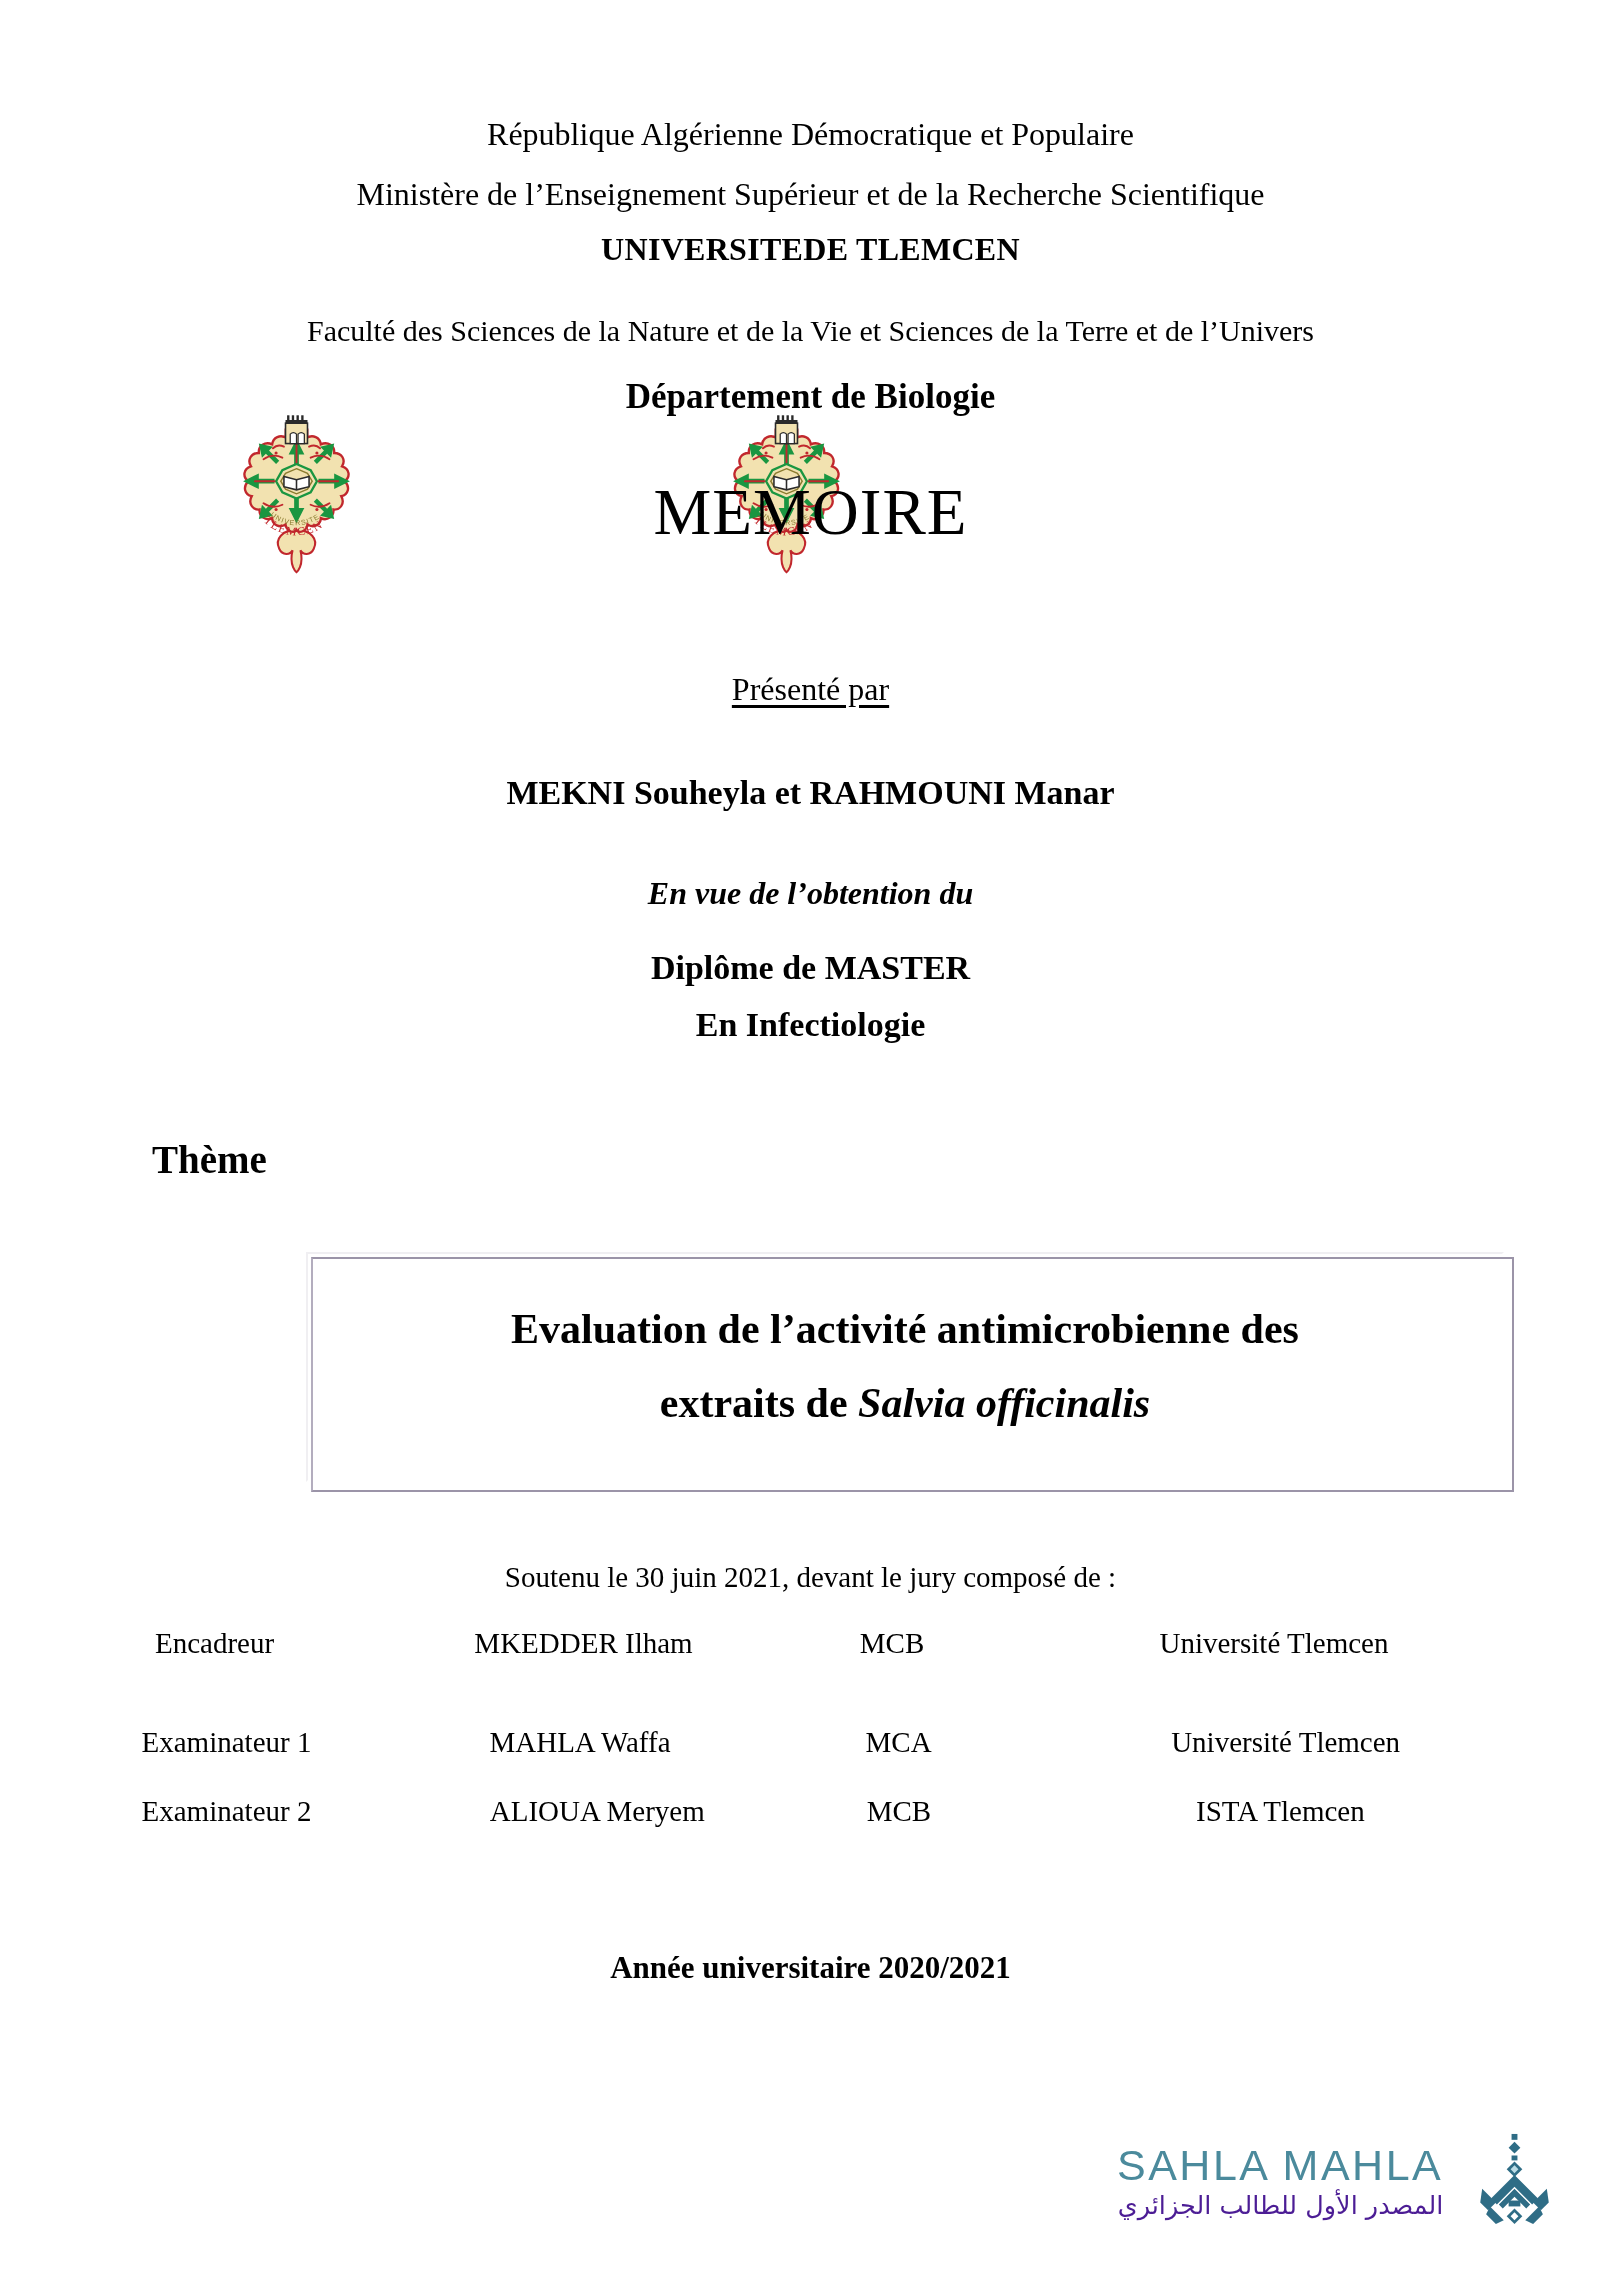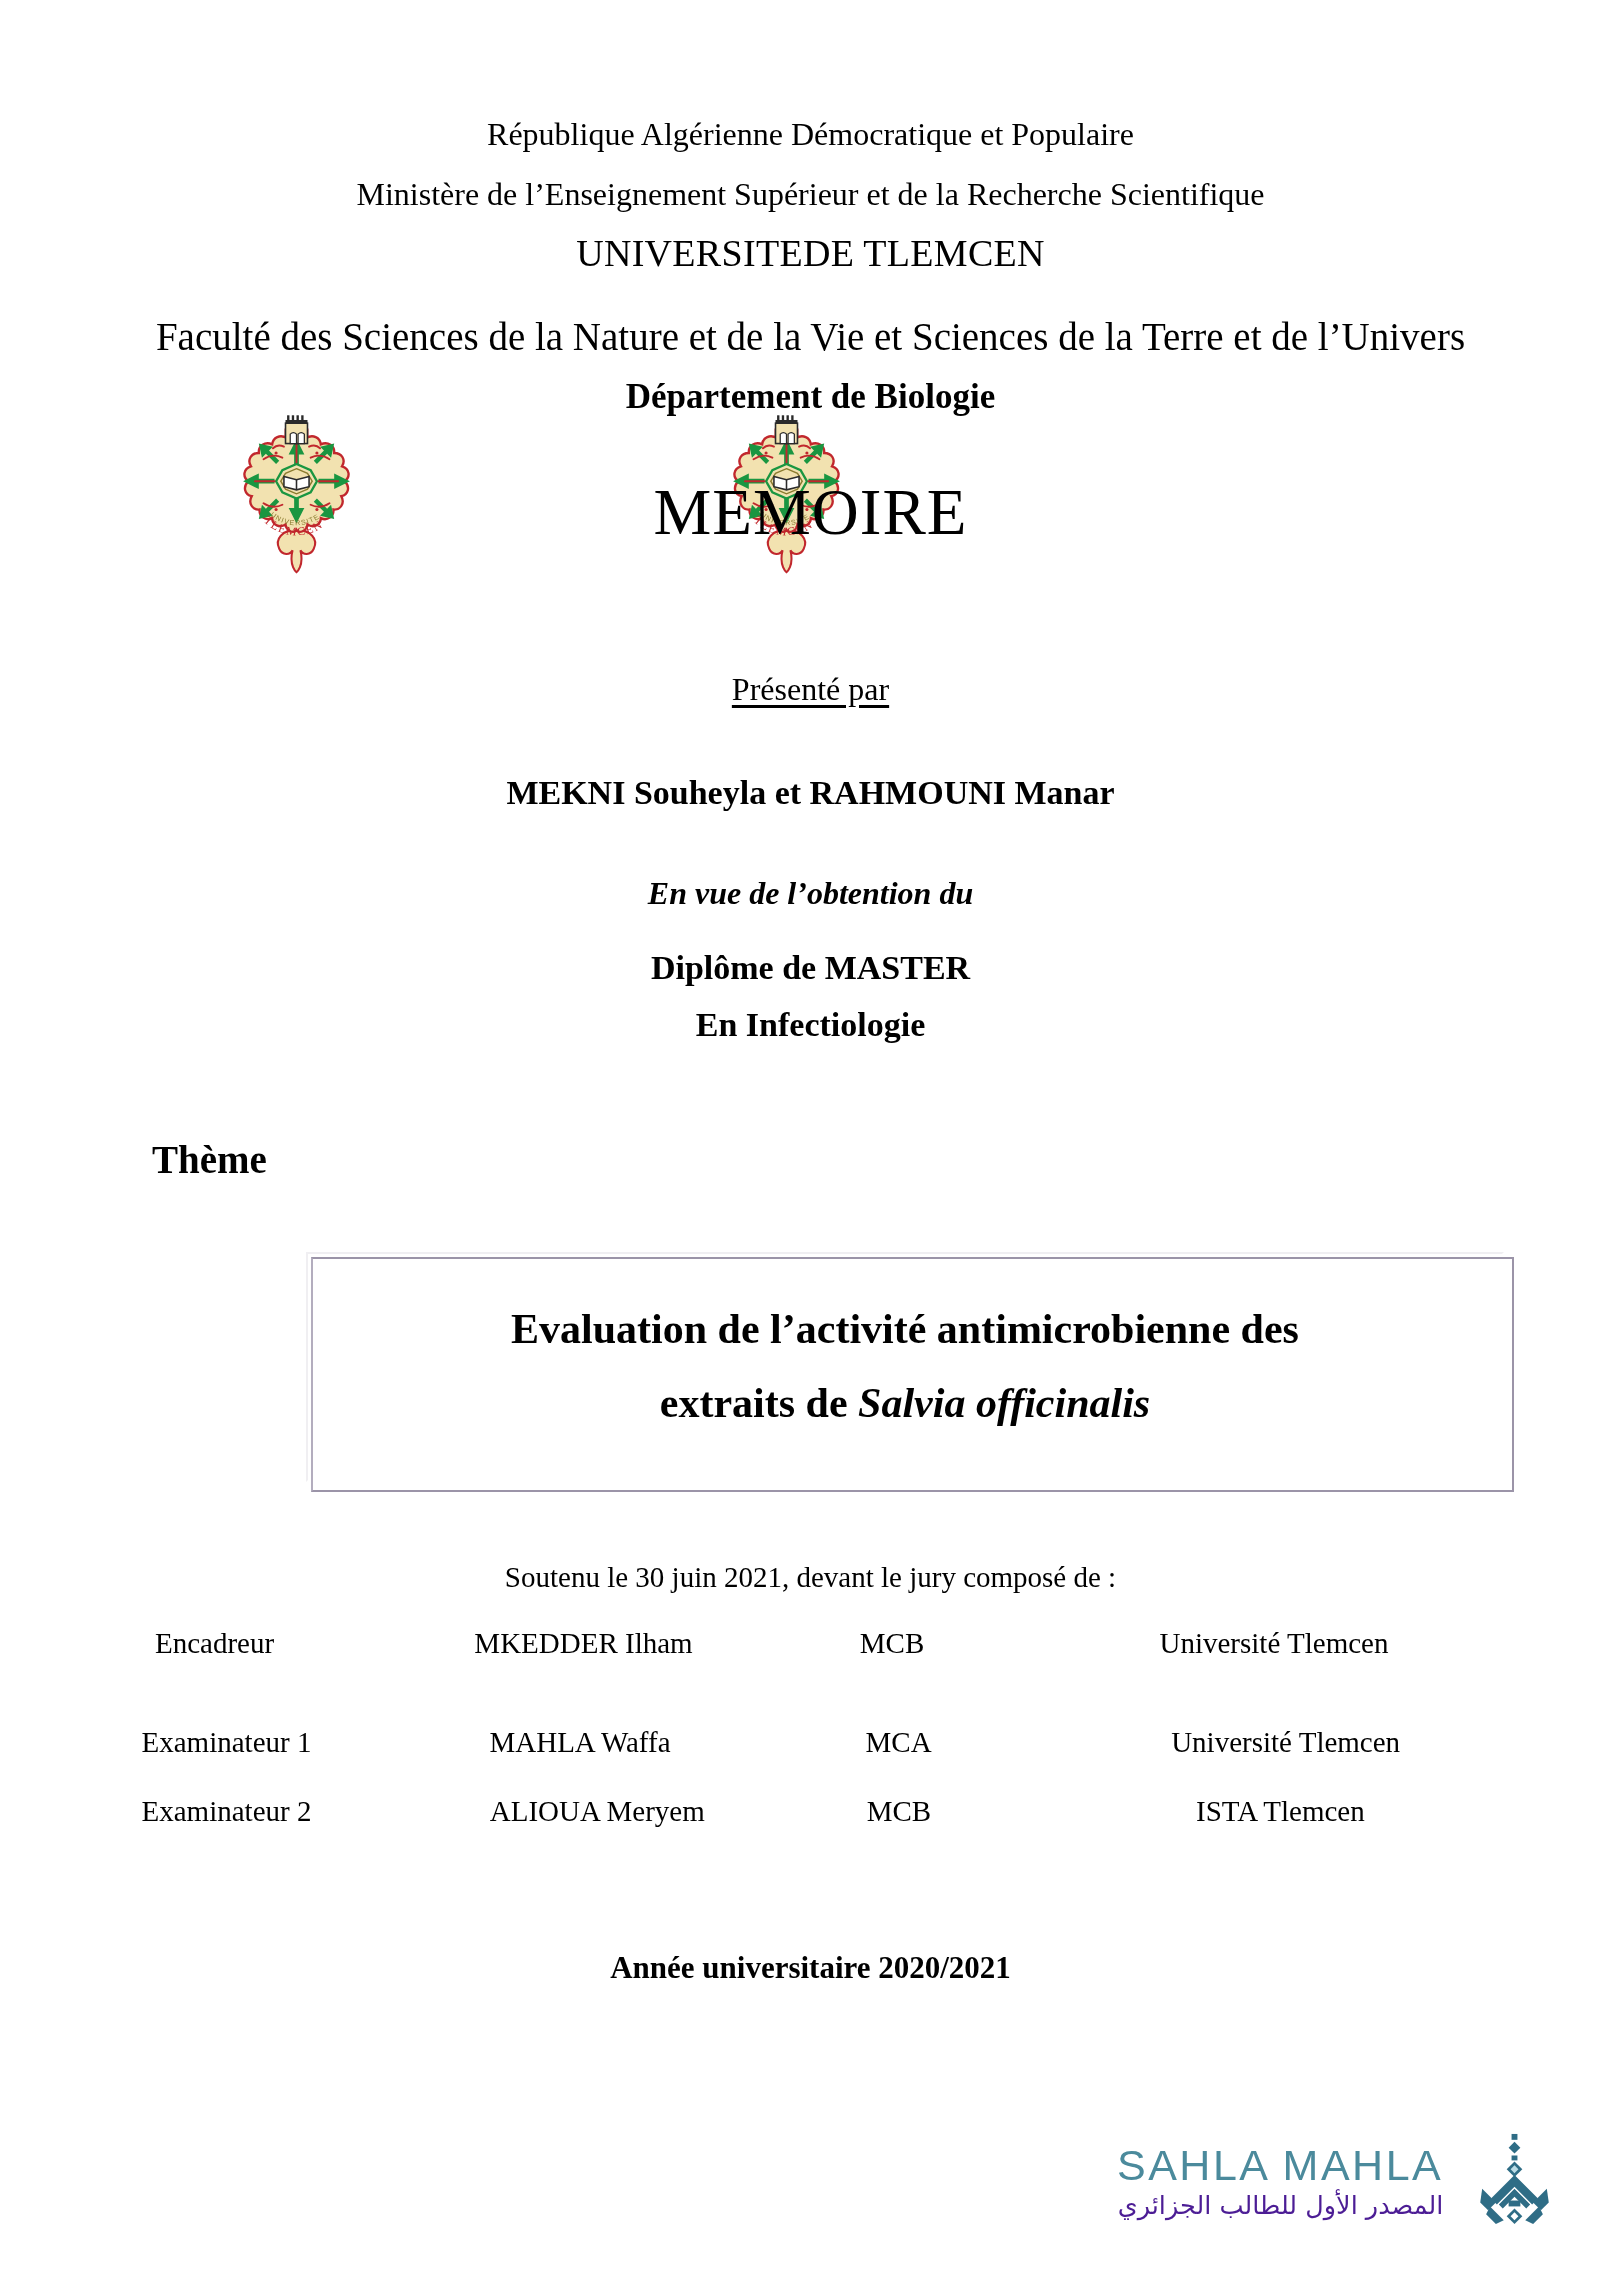--- a/index.html
+++ b/index.html
@@ -20,22 +20,22 @@
     position: absolute;
     inset: 0;
     background: #ffffff;
   }
 
   
   .ctr { text-align: center; }
 
   .line-rep  { position:absolute; left:0; right:0; top:116px;  font-size:32px; }
   .line-min  { position:absolute; left:0; right:0; top:176px;  font-size:32px; }
-  .line-univ { position:absolute; left:0; right:0; top:231px;  font-size:38px; font-weight:normal; letter-spacing:0.3px; }
-  .line-fac  { position:absolute; left:0; right:0; top:314px;  font-size:39px; }
+  .line-univ { position:absolute; left:0; right:0; top:231px;  font-size:32px; font-weight:bold; letter-spacing:0.3px; }
+  .line-fac  { position:absolute; left:0; right:0; top:314px;  font-size:30px; }
   .line-dep  { position:absolute; left:0; right:0; top:377px;  font-size:35px; font-weight:bold; }
 
   .memoire {
     position:absolute; left:0; right:0; top:475px;
     font-size:65px; letter-spacing:1px;
   }
 
   .presente {
     position:absolute; left:0; right:0; top:671px;
     font-size:32px;

